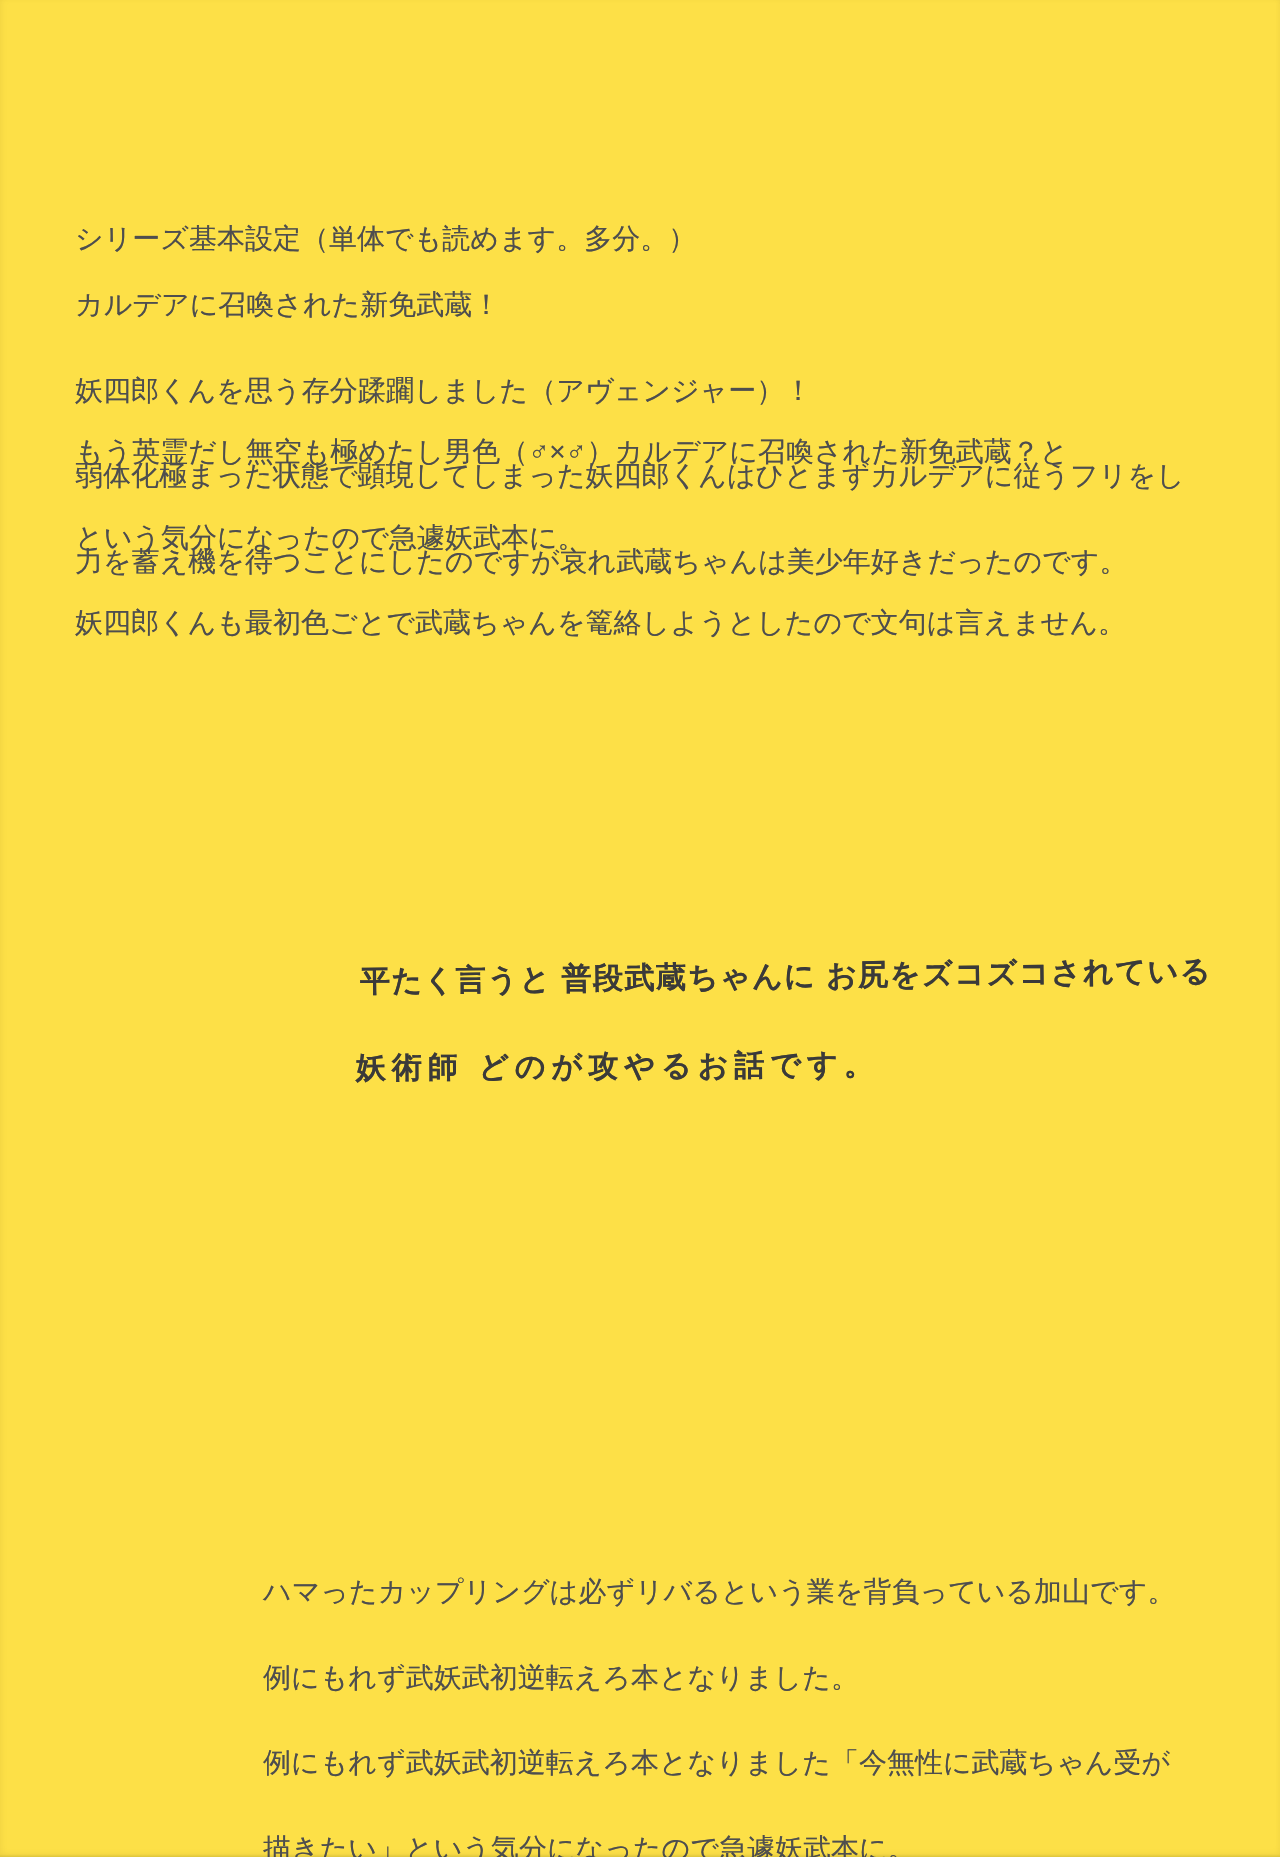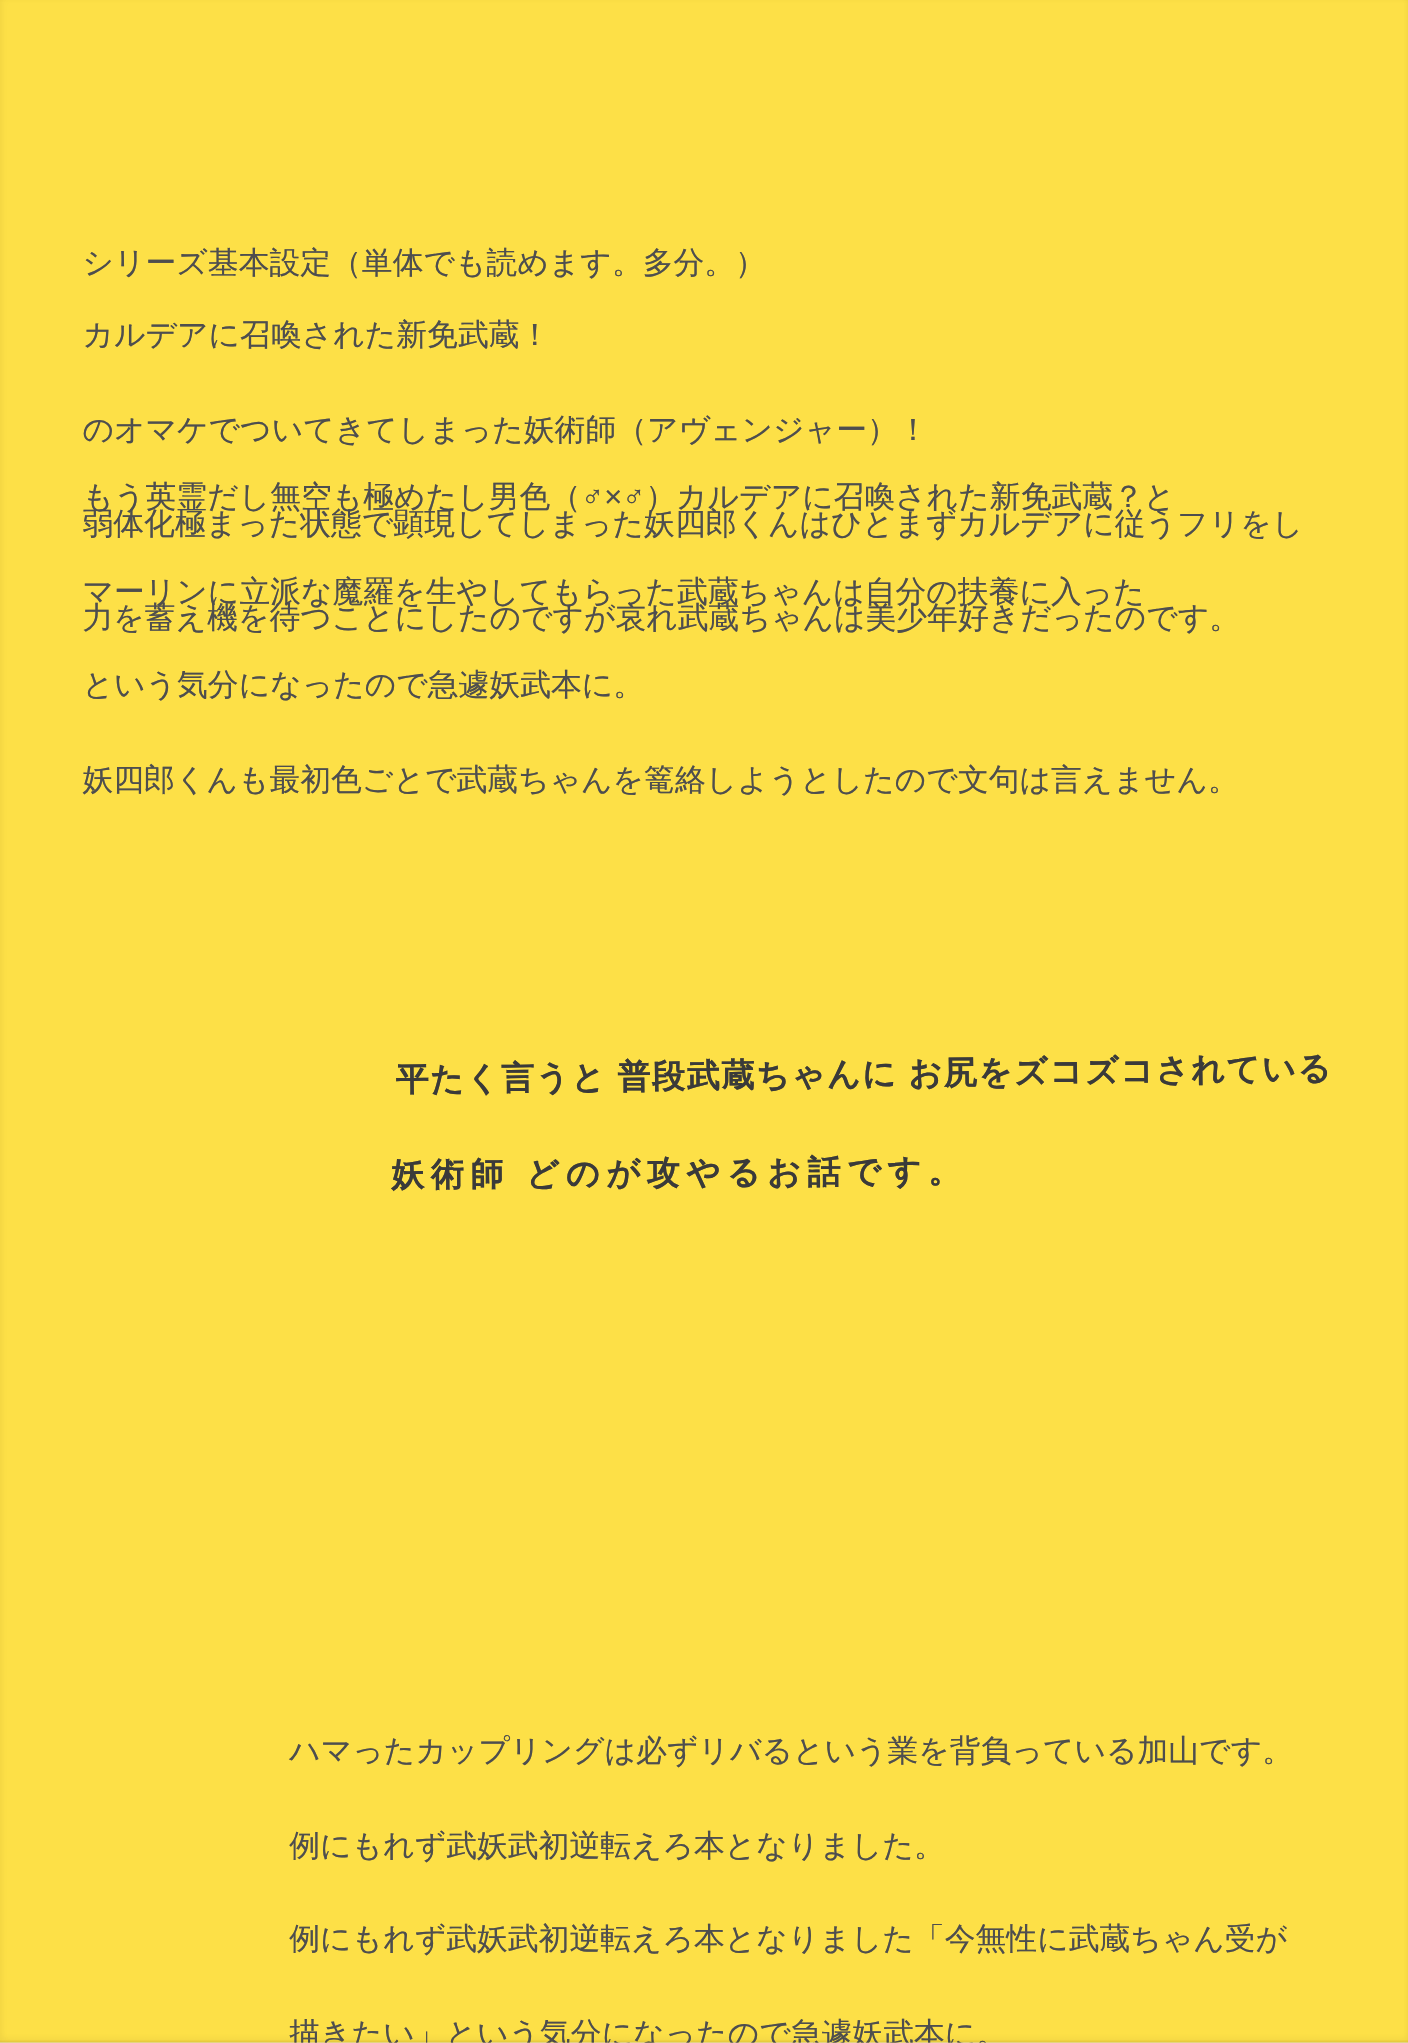--- a/index.html
+++ b/index.html
@@ -42,28 +42,27 @@
 <body>
 
 <div class="sheet">
 
   <div class="print" style="top:168px">
     <div class="pline">シリーズ基本設定（単体でも読めます。多分。）</div>
   </div>
 
   <div class="print" style="top:234px">
     <div class="pline">カルデアに召喚された新免武蔵！</div>
-    <div class="pline">のオマケでついてきてしまった妖術師（アヴェンジャー）！</div>
+    <div class="pline">妖四郎くんを思う存分蹂躙しました（アヴェンジャー）！</div>
     <div class="pline">弱体化極まった状態で顕現してしまった妖四郎くんはひとまずカルデアに従うフリをし</div>
     <div class="pline">力を蓄え機を待つことにしたのですが哀れ武蔵ちゃんは美少年好きだったのです。</div>
   </div>
 
   <div class="print" style="top:381px">
     <div class="pline">もう英霊だし無空も極めたし男色（♂×♂）カルデアに召喚された新免武蔵？と</div>
-    <div class="pline">マーリンに立派な魔羅を生やしてもらった武蔵ちゃんは自分の扶養に入った</div>
     <div class="pline">という気分になったので急遽妖武本に。</div>
     <div class="pline">妖四郎くんも最初色ごとで武蔵ちゃんを篭絡しようとしたので文句は言えません。</div>
   </div>
 
 
   <div class="hand hand1">平たく言うと 普段武蔵ちゃんに お尻をズコズコされている</div>
   <div class="hand hand2">妖術師 どのが攻やるお話です。</div>
 
   <div class="print" style="left:263px;top:1521px">
     <div class="pline">ハマったカップリングは必ずリバるという業を背負っている加山です。</div>

